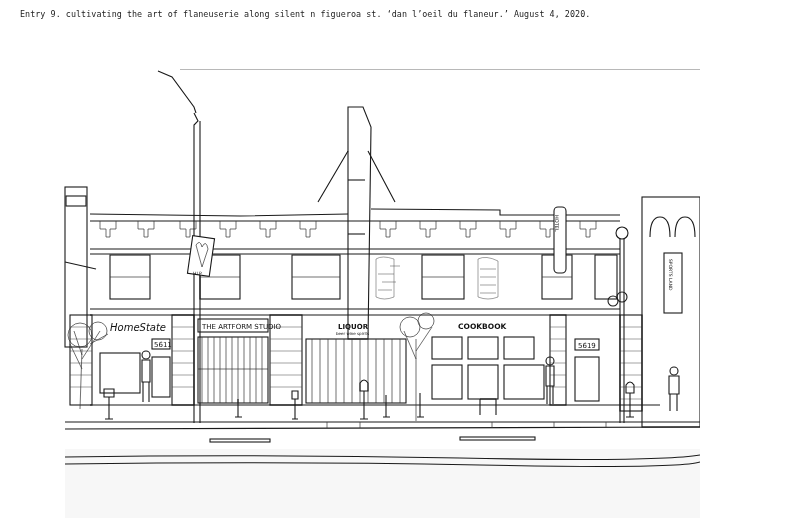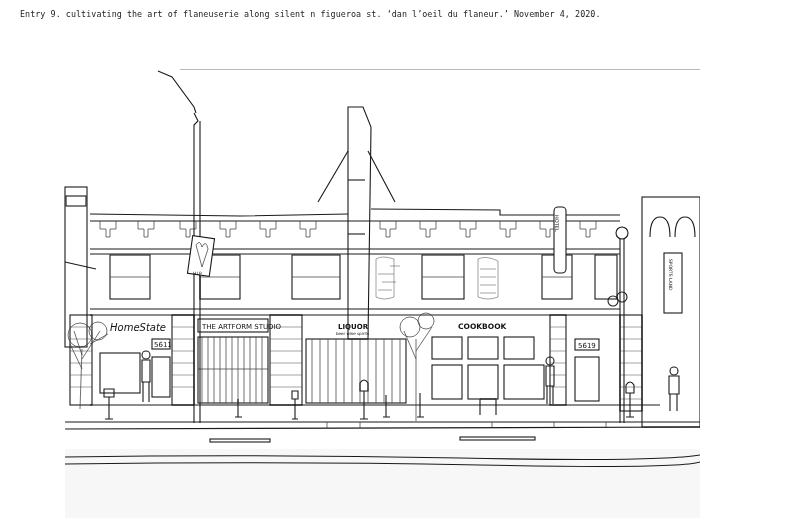--- a/index.html
+++ b/index.html
@@ -8,21 +8,21 @@
   #sketch { position:absolute; left:60px; top:24px; width:640px; height:472px;margin-top:45px; }
   svg text { font-family:"DejaVu Sans", sans-serif; fill:#111; }
   .ln { stroke:#1a1a1a; fill:none; stroke-width:1.1; }
   .lt { stroke:#333; fill:none; stroke-width:0.7; }
   .fw { stroke:#1a1a1a; fill:#fff; stroke-width:1.1; }
   .brick { stroke:#444; stroke-width:0.5; fill:none; }
 </style>
 </head>
 <body>
 
-<div id="caption">Entry 9. cultivating the art of flaneuserie along silent n figueroa st. ‘dan l’oeil du flaneur.’ November 4, 2020.</div>
+<div id="caption">Entry 9. cultivating the art of flaneuserie along silent n figueroa st. ‘dan l’oeil du flaneur.’ August 4, 2020.</div>
 
 <div id="sketch">
 <svg width="640" height="472" viewBox="0 0 640 472" xmlns="http://www.w3.org/2000/svg">
 
   <line class="lt" x1="120" y1="0" x2="640" y2="0"></line>
 
   <rect x="5" y="380" width="635" height="92" fill="#f7f7f7"></rect>
   <path class="ln" d="M5 388 Q200 385 400 389 T640 386"></path>
   <path class="ln" d="M5 395 Q220 392 420 396 T640 393"></path>
   <path class="ln" d="M5 454 Q220 451 420 455 T640 452"></path>

